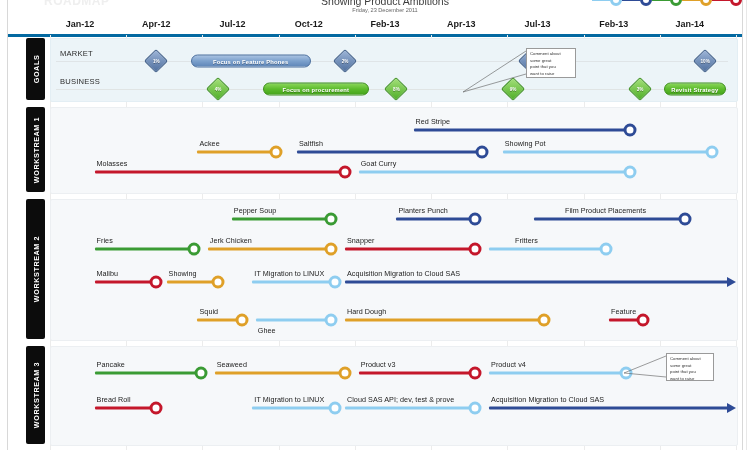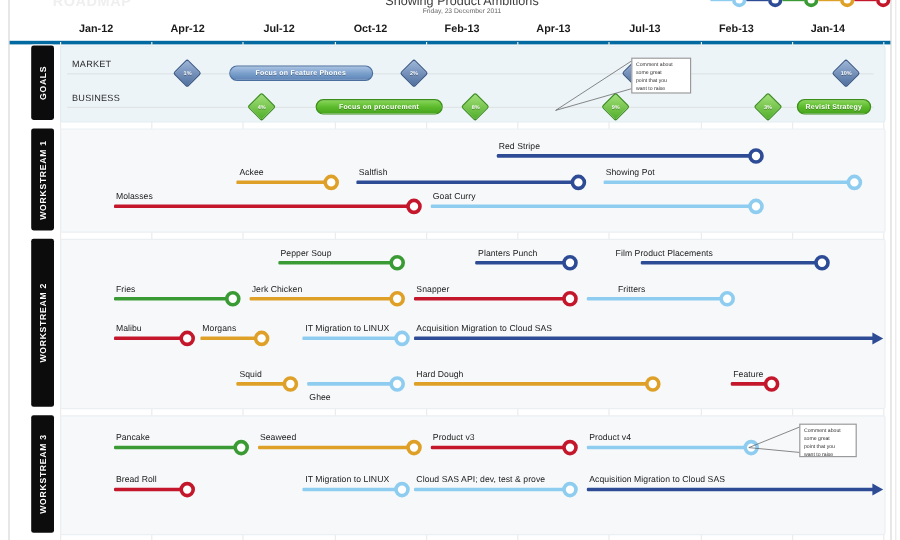--- a/index.html
+++ b/index.html
@@ -233,39 +233,39 @@
         <span>WORKSTREAM 2</span>
       </div>
       <div class="bar" style="left: 223.79px; width: 99.47px; top: 184px; background: rgb(58, 155, 52);"></div>
       <div class="node" style="left: 323.26px; top: 184px; border-color: rgb(58, 155, 52);"></div>
       <div class="tasklabel" style="left: 225.79px; top: 180px;">Pepper Soup</div>
       <div class="bar" style="left: 388.43px; width: 78.89px; top: 184px; background: rgb(46, 75, 150);"></div>
       <div class="node" style="left: 467.32px; top: 184px; border-color: rgb(46, 75, 150);"></div>
       <div class="tasklabel" style="left: 390.43px; top: 180px;">Planters Punch</div>
       <div class="bar" style="left: 525.63px; width: 150.92px; top: 184px; background: rgb(46, 75, 150);"></div>
       <div class="node" style="left: 676.55px; top: 184px; border-color: rgb(46, 75, 150);"></div>
-      <div class="tasklabel" style="left: 505px; top: 180px; text-align: center;">Film Product Placements</div>
+      <div class="tasklabel" style="left: 557px; top: 180px; text-align: center;">Film Product Placements</div>
       <div class="bar" style="left: 86.59px; width: 99.47px; top: 214px; background: rgb(58, 155, 52);"></div>
       <div class="node" style="left: 186.06px; top: 214px; border-color: rgb(58, 155, 52);"></div>
       <div class="tasklabel" style="left: 88.59px; top: 210px;">Fries</div>
       <div class="bar" style="left: 199.78px; width: 123.48px; top: 214px; background: rgb(223, 160, 40);"></div>
       <div class="node" style="left: 323.26px; top: 214px; border-color: rgb(223, 160, 40);"></div>
       <div class="tasklabel" style="left: 201.78px; top: 210px;">Jerk Chicken</div>
       <div class="bar" style="left: 336.98px; width: 130.34px; top: 214px; background: rgb(196, 23, 43);"></div>
       <div class="node" style="left: 467.32px; top: 214px; border-color: rgb(196, 23, 43);"></div>
       <div class="tasklabel" style="left: 338.98px; top: 210px;">Snapper</div>
       <div class="bar" style="left: 481.04px; width: 116.62px; top: 214px; background: rgb(142, 205, 240);"></div>
       <div class="node" style="left: 597.66px; top: 214px; border-color: rgb(142, 205, 240);"></div>
       <div class="tasklabel" style="left: 483.04px; top: 210px; padding-left: 24px;">Fritters</div>
       <div class="bar" style="left: 86.59px; width: 61.74px; top: 247px; background: rgb(196, 23, 43);"></div>
       <div class="node" style="left: 148.33px; top: 247px; border-color: rgb(196, 23, 43);"></div>
       <div class="tasklabel" style="left: 88.59px; top: 243px;">Malibu</div>
       <div class="bar" style="left: 158.62px; width: 51.45px; top: 247px; background: rgb(223, 160, 40);"></div>
       <div class="node" style="left: 210.07px; top: 247px; border-color: rgb(223, 160, 40);"></div>
-      <div class="tasklabel" style="left: 160.62px; top: 243px;">Morgans</div>
+      <div class="tasklabel" style="left: 160.62px; top: 243px;">Showing</div>
       <div class="bar" style="left: 244.37px; width: 82.32px; top: 247px; background: rgb(142, 205, 240);"></div>
       <div class="node" style="left: 326.69px; top: 247px; border-color: rgb(142, 205, 240);"></div>
       <div class="tasklabel" style="left: 246.37px; top: 243px;">IT Migration to LINUX</div>
       <div class="bar" style="left: 336.98px; width: 384.16px; top: 247px; background: rgb(46, 75, 150);"></div>
       <div class="arrowhead" style="left: 721.14px; top: 247px; border-left: 9px solid rgb(46, 75, 150);"></div>
       <div class="tasklabel" style="left: 338.98px; top: 243px;">Acquisition Migration to Cloud SAS</div>
       <div class="bar" style="left: 189.49px; width: 44.59px; top: 285px; background: rgb(223, 160, 40);"></div>
       <div class="node" style="left: 234.08px; top: 285px; border-color: rgb(223, 160, 40);"></div>
       <div class="tasklabel" style="left: 191.49px; top: 281px;">Squid</div>
       <div class="bar" style="left: 247.8px; width: 75.46px; top: 285px; background: rgb(142, 205, 240);"></div>

